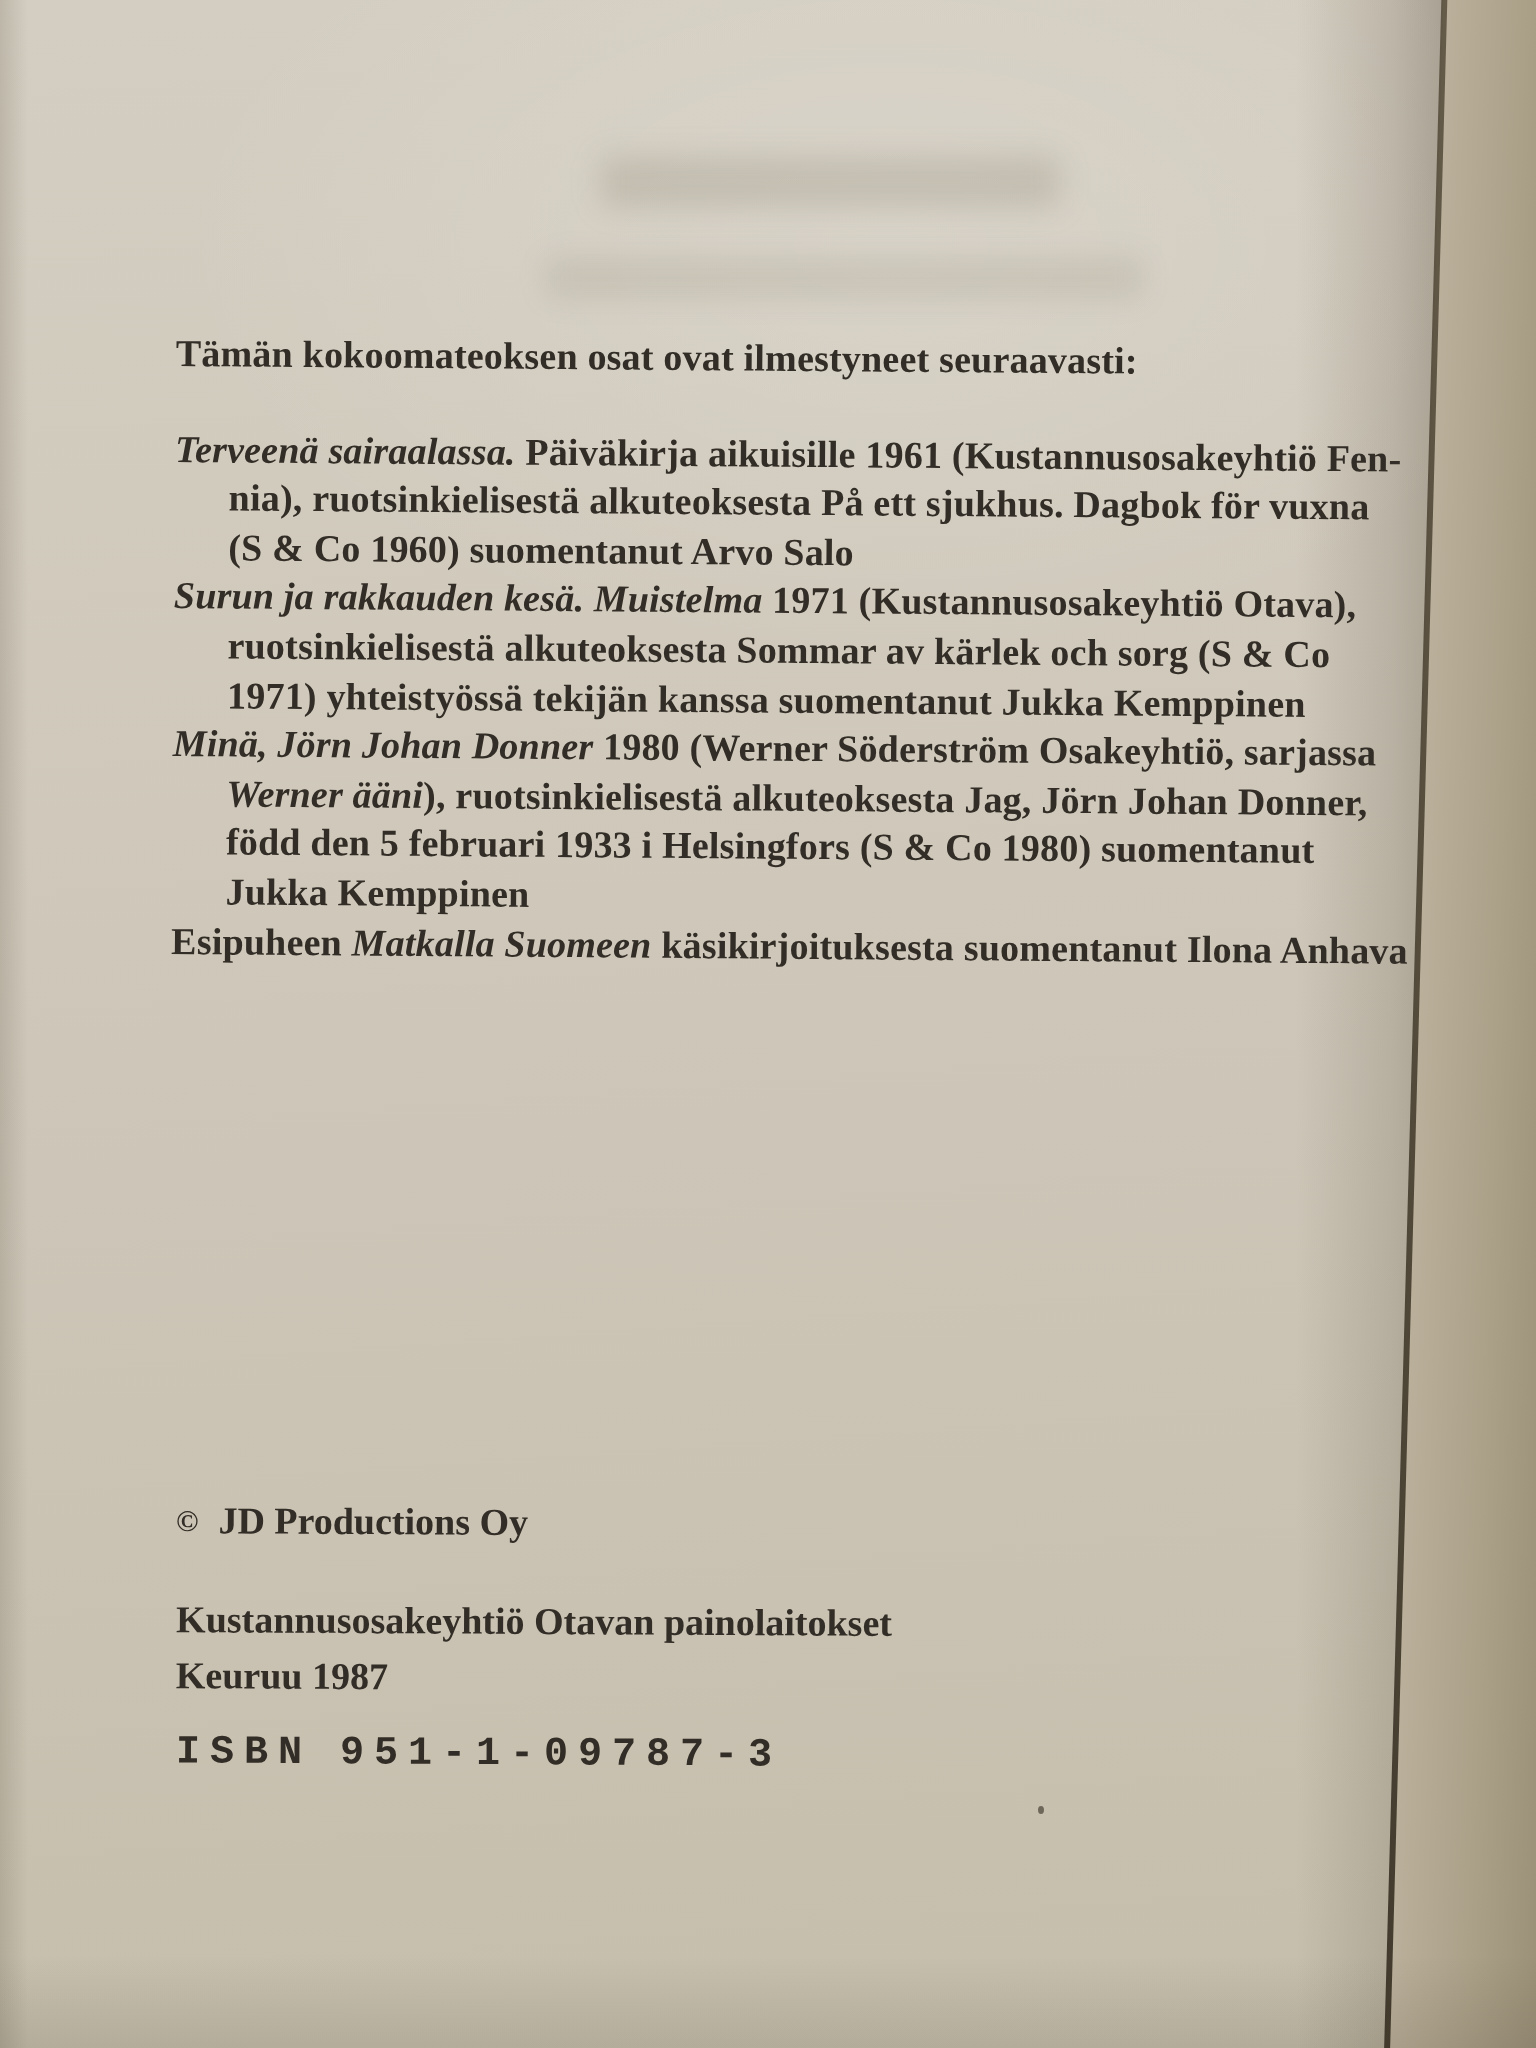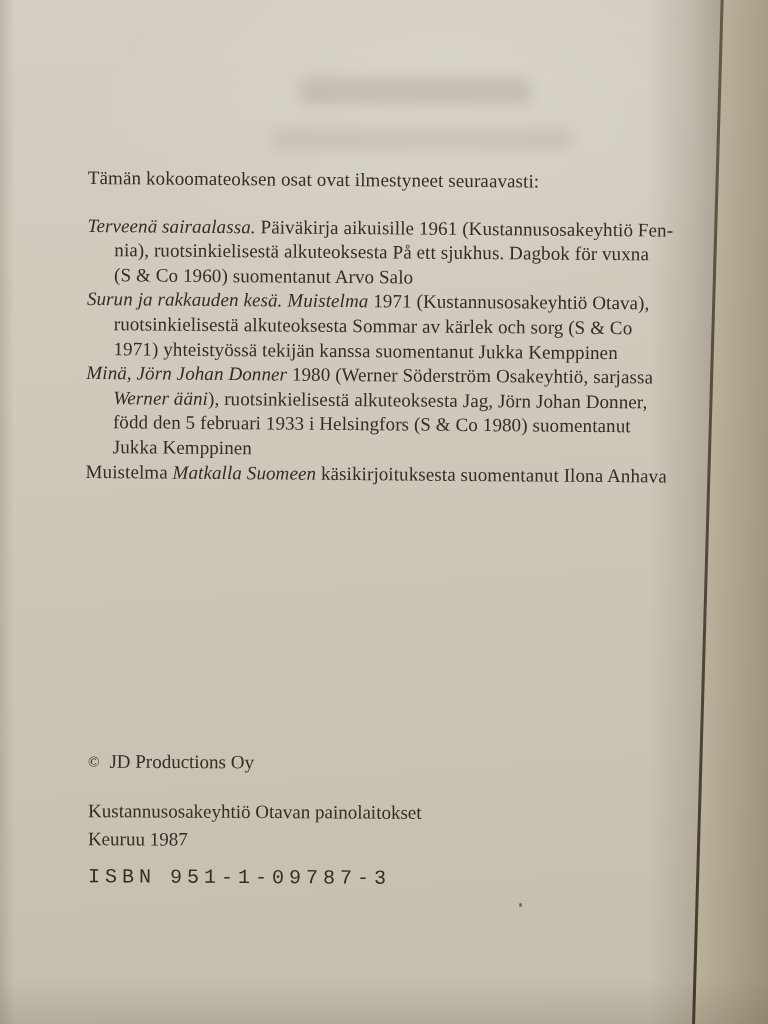--- a/index.html
+++ b/index.html
@@ -11,20 +11,21 @@
     font-family: "Liberation Serif", serif;
   }
   #photo {
     position: relative;
     width: 768px;
     height: 1024px;
     background:
       radial-gradient(ellipse 520px 300px at 58% 12%, rgba(255,255,255,0.14), rgba(255,255,255,0) 70%),
       linear-gradient(176deg, var(--paper-top) 0%, var(--paper-mid) 55%, var(--paper-bottom) 100%);
     overflow: hidden;
+    font-weight: bold;
   }
   
   .showthrough {
     position: absolute;
     background: var(--showthrough);
     filter: blur(7px);
     border-radius: 6px;
   }
   .st1 { left: 300px; top: 78px;  width: 230px; height: 26px; }
   .st2 { left: 272px; top: 128px; width: 300px; height: 22px; opacity: .7; }
@@ -122,21 +123,21 @@
         <div class="line"><span class="it">Terveenä sairaalassa.</span><span> Päiväkirja aikuisille 1961 (Kustannusosakeyhtiö Fen-</span></div>
         <div class="line indent"><span>nia), ruotsinkielisestä alkuteoksesta På ett sjukhus. Dagbok för vuxna</span></div>
         <div class="line indent"><span>(S &amp; Co 1960) suomentanut Arvo Salo</span></div>
         <div class="line"><span class="it">Surun ja rakkauden kesä. Muistelma</span><span> 1971 (Kustannusosakeyhtiö Otava),</span></div>
         <div class="line indent"><span>ruotsinkielisestä alkuteoksesta Sommar av kärlek och sorg (S &amp; Co</span></div>
         <div class="line indent"><span>1971) yhteistyössä tekijän kanssa suomentanut Jukka Kemppinen</span></div>
         <div class="line"><span class="it">Minä, Jörn Johan Donner</span><span> 1980 (Werner Söderström Osakeyhtiö, sarjassa</span></div>
         <div class="line indent"><span class="it">Werner ääni</span><span>), ruotsinkielisestä alkuteoksesta Jag, Jörn Johan Donner,</span></div>
         <div class="line indent"><span>född den 5 februari 1933 i Helsingfors (S &amp; Co 1980) suomentanut</span></div>
         <div class="line indent"><span>Jukka Kemppinen</span></div>
-        <div class="line"><span>Muistelma </span><span class="it">Matkalla Suomeen</span><span> käsikirjoituksesta suomentanut Ilona Anhava</span></div>
+        <div class="line"><span>Esipuheen </span><span class="it">Matkalla Suomeen</span><span> käsikirjoituksesta suomentanut Ilona Anhava</span></div>
       </div>
   </div>
 
   <div class="copyright-line">
     <span class="sym">©</span><span>JD Productions Oy</span>
   </div>
 
   <div class="imprint">
     <div>Kustannusosakeyhtiö Otavan painolaitokset</div>
     <div>Keuruu 1987</div>

